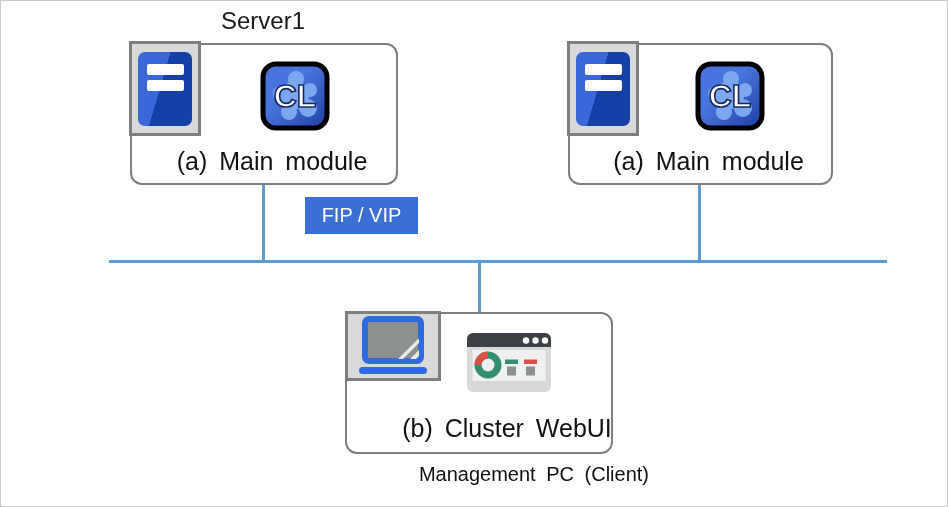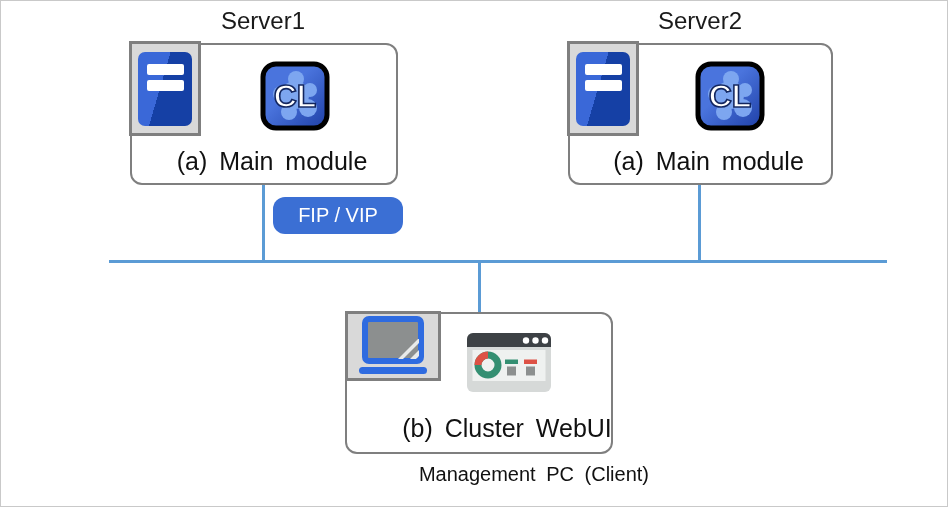--- a/index.html
+++ b/index.html
@@ -60,31 +60,32 @@
     word-spacing: 5px;
     white-space: nowrap;
   }
 
   .net-line { position: absolute; background: var(--network-line, #5b9bd5); z-index: 0; }
   .net-line.v { width: 3px; }
   .net-line.h { height: 3px; }
 
   .fip-badge {
     position: absolute;
-    width: 130px;
+    width: 113px;
     height: 37px;
     background: var(--fip-badge, #3b6fd4);
     color: #fff;
-    border-radius: 12px;
+    border-radius: 0;
     font-size: 20px;
     display: flex;
     align-items: center;
     justify-content: center;
     z-index: 3;
     white-space: nowrap;
+    margin-left: 32px;
   }
 </style>
 </head>
 <body>
 
 <div class="canvas">
 
   <svg width="0" height="0" style="position:absolute" aria-hidden="true">
     <defs>
       <linearGradient id="gradServer" x1="0" y1="0" x2="1" y2="0.4">
@@ -124,21 +125,20 @@
         <circle cx="48" cy="47" r="9"></circle>
         <circle cx="29" cy="51" r="8"></circle>
         <circle cx="21" cy="33" r="8"></circle>
         <circle cx="35" cy="34" r="14"></circle>
       </g>
       <text x="35" y="46" text-anchor="middle" font-size="32" font-weight="bold" font-family="Liberation Sans, sans-serif" fill="#ffffff" stroke="#12255e" stroke-width="1.6">CL</text>
     </svg>
   </div>
   <div class="module-label" style="left:129px;top:146px;width:268px;padding-left:16px;">(a) Main module</div>
 
-  <div class="node-title" style="left:566px;width:266px;">Server2</div>
   <div class="node-box" style="left:567px;top:42px;width:265px;height:142px;"></div>
   <div class="icon-tile" style="left:566px;top:40px;width:72px;height:95px;">
     <svg width="56" height="76" viewBox="0 0 56 76">
       <rect x="1" y="1" width="54" height="74" rx="7" fill="url(#gradServer)"></rect>
       <rect x="10" y="13" width="37" height="11" rx="2" fill="#fff"></rect>
       <rect x="10" y="29" width="37" height="11" rx="2" fill="#fff"></rect>
     </svg>
   </div>
   <div class="floating-icon" style="left:694px;top:60px;">
     <svg width="70" height="70" viewBox="0 0 70 70">

